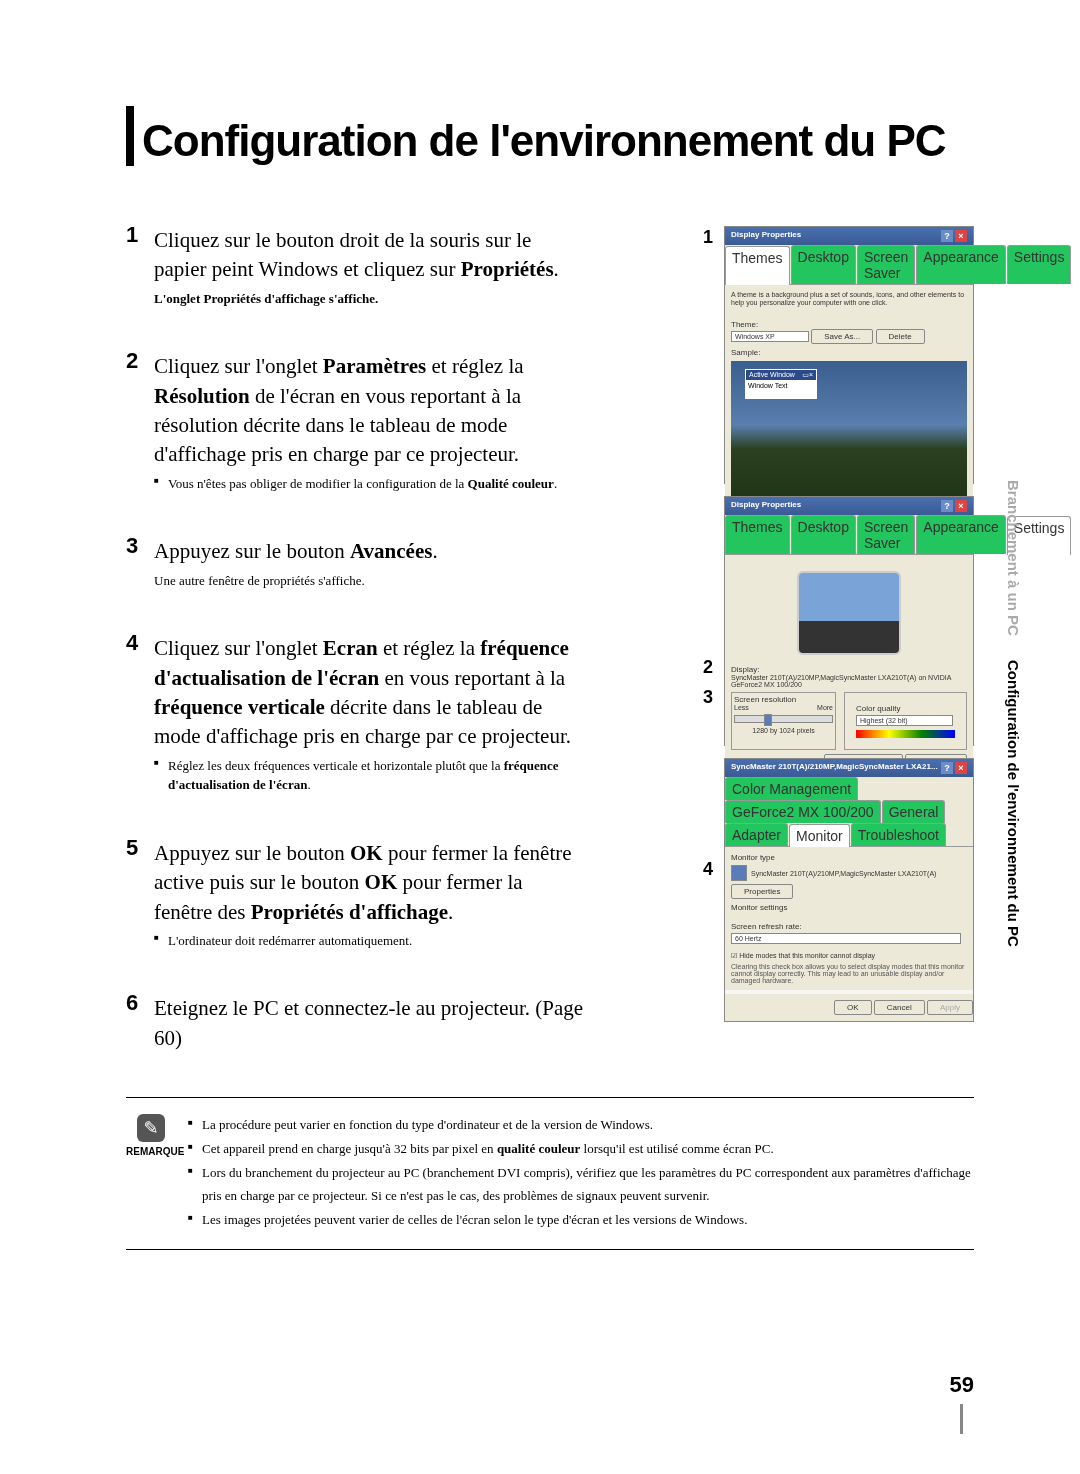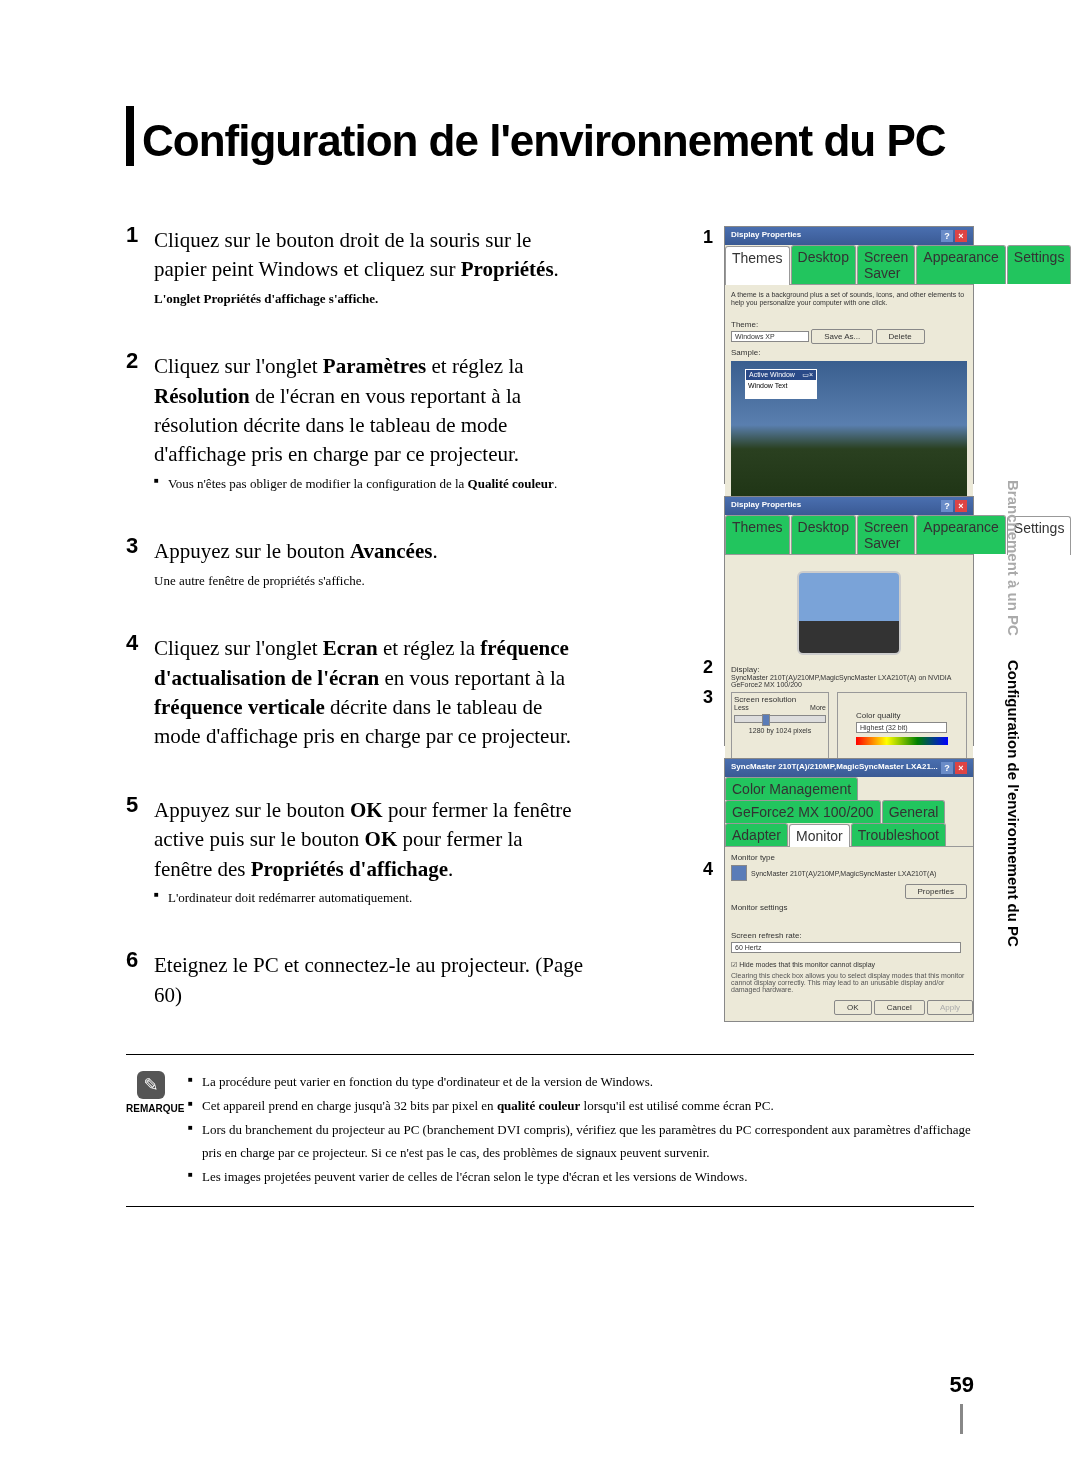--- a/index.html
+++ b/index.html
@@ -81,20 +81,23 @@
           <span>Appuyez sur le bouton </span><b>Avancées</b><span>.</span>
         </div>
         <div class="sub">Une autre fenêtre de propriétés s'affiche.</div>
       </div>
 
       <div class="step">
         <span class="step-num">4</span>
         <div class="step-text">
           <span>Cliquez sur l'onglet </span><b>Ecran</b><span> et réglez la </span><b>fréquence d'actualisation de l'écran</b><span> en vous reportant à la </span><b>fréquence verticale</b><span> décrite dans le tableau de mode d'affichage pris en charge par ce projecteur.</span>
         </div>
+        <div class="sub sub-bullet">
+          <span>Réglez les deux fréquences verticale et horizontale plutôt que la </span><b>fréquence d'actualisation de l'écran</b><span>.</span>
+        </div>
       </div>
 
       <div class="step">
         <span class="step-num">5</span>
         <div class="step-text">
           <span>Appuyez sur le bouton </span><b>OK</b><span> pour fermer la fenêtre active puis sur le bouton </span><b>OK</b><span> pour fermer la fenêtre des </span><b>Propriétés d'affichage</b><span>.</span>
         </div>
         <div class="sub sub-bullet">L'ordinateur doit redémarrer automatiquement.</div>
       </div>
 
@@ -172,21 +175,21 @@
               <div>Screen resolution</div>
               <div style="display:flex;justify-content:space-between;font-size:7px">
                   <span>Less</span>
                   <span>More</span>
                 </div>
               <div class="slider">
                   <div class="slider-thumb" style="left:30%"></div>
                 </div>
               <div style="text-align:center;font-size:7px">1280 by 1024 pixels</div>
             </div>
-            <div style="flex:1;border:1px solid #999;padding:18px">
+            <div style="flex:1;border:1px solid #999;padding:11px">
               <div>Color quality</div>
               <div class="field" style="width:90%">Highest (32 bit)</div>
               <div style="height:8px;background:linear-gradient(90deg,red,yellow,green,blue);margin-top:2px"></div>
             </div>
           </div>
           <div style="text-align:right;margin-top:4px">
             <span class="btn">Troubleshoot...</span>
             <span class="btn">Advanced</span>
           </div>
         </div>
@@ -213,23 +216,23 @@
           <span class="tab">Adapter</span>
           <span class="tab active">Monitor</span>
           <span class="tab">Troubleshoot</span>
         </div>
         <div class="ss-body">
           <div>Monitor type</div>
           <div style="display:flex;gap:4px;align-items:center;margin:3px 0">
             <span style="width:14px;height:14px;background:#5a7cb8;border:1px solid #888"></span>
             <span style="font-size:7px;flex:1">SyncMaster 210T(A)/210MP,MagicSyncMaster LXA210T(A)</span>
           </div>
-          <div style="text-align:right"><span class="btn">Properties</span></div>
+          <div style=""><span class="btn">Properties</span></div>
           <div style="margin-top:4px">Monitor settings</div>
-          <div style="margin-top:19px">Screen refresh rate:</div>
+          <div style="margin-top:10px">Screen refresh rate:</div>
           <div class="field" style="width:94%">60 Hertz</div>
           <div style="margin-top:6px;font-size:7px"><span>☑</span> <span>Hide modes that this monitor cannot display</span></div>
           <div style="font-size:7px;color:#555;margin-top:3px">Clearing this check box allows you to select display modes that this monitor cannot display correctly. This may lead to an unusable display and/or damaged hardware.</div>
         </div>
         <div class="btn-row" style="position:absolute;bottom:0;width:100%;box-sizing:border-box">
           <span class="btn">OK</span>
           <span class="btn">Cancel</span>
           <span class="btn" style="color:#aaa">Apply</span>
         </div>
       </div>

